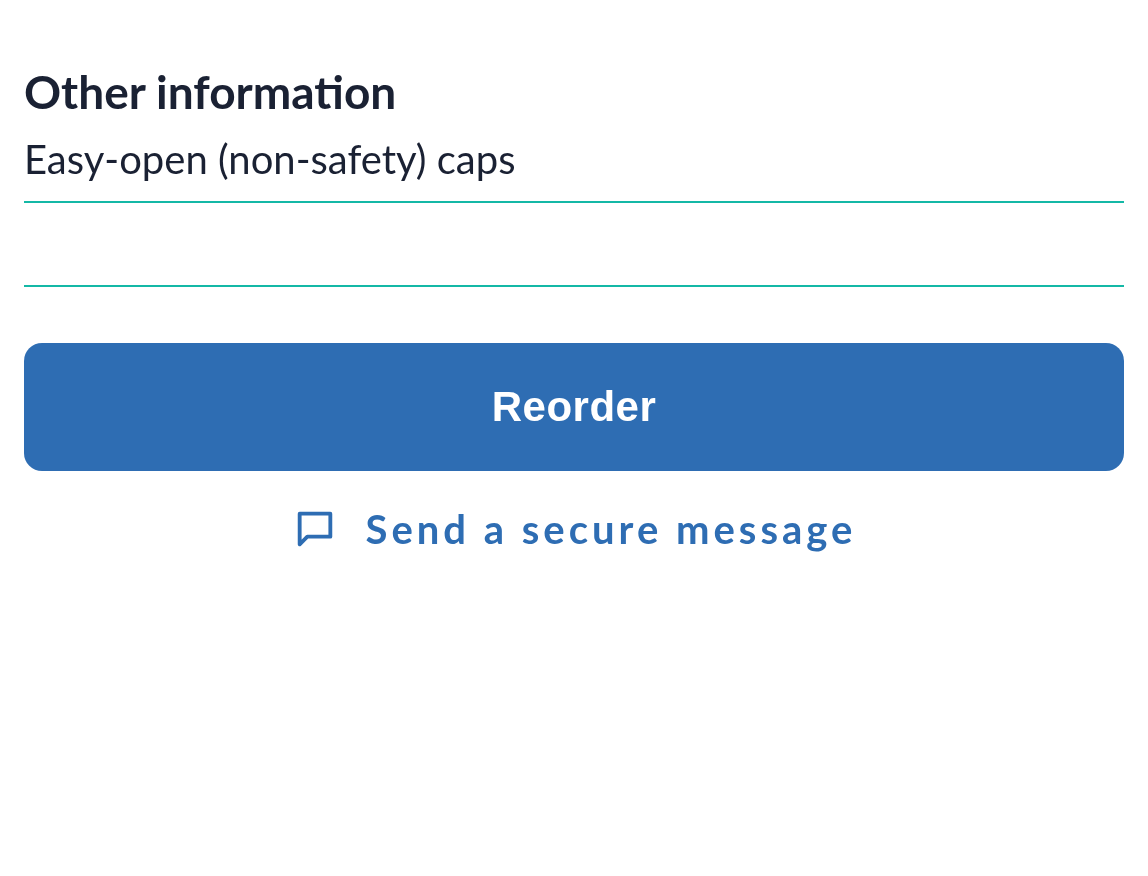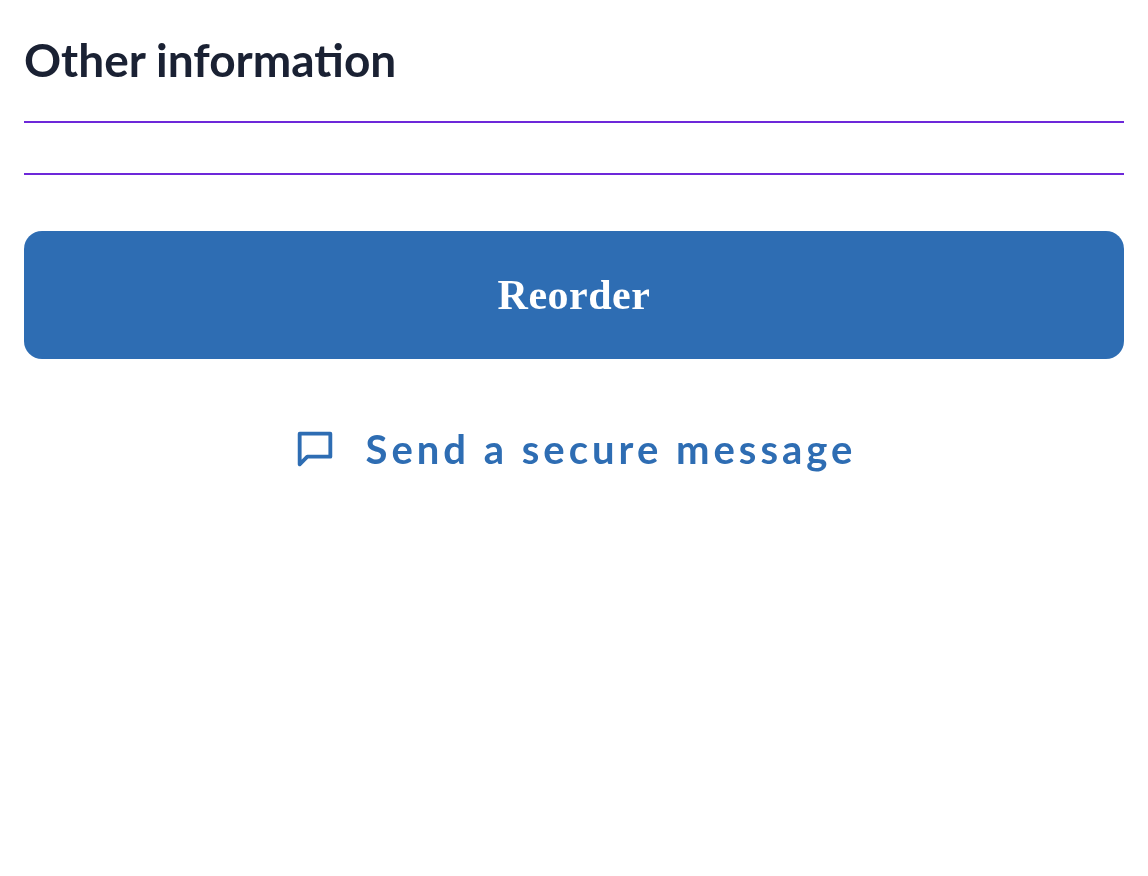--- a/index.html
+++ b/index.html
@@ -8,23 +8,23 @@
       box-sizing: border-box;
     }
     body {
       font-family: -apple-system, BlinkMacSystemFont, "Segoe UI", "Lato", sans-serif;
       background: #ffffff;
       width: 1148px;
       height: 876px;
       padding: 0 24px;
     }
     .section {
-      padding-top: 32px;
+      padding-top: 64px;
       padding-bottom: 18px;
-      border-bottom: 2px solid #6d28d9;
+      border-bottom: 2px solid #14b8a6;
     }
     .section-title {
       font-size: 46px;
       font-weight: 700;
       color: #1a2133;
       margin-bottom: 16px;
     }
     .section-value {
       font-size: 40px;
       font-weight: 400;
@@ -36,28 +36,27 @@
       color: #ffffff;
       border: none;
       border-radius: 18px;
       font-size: 42px;
       font-weight: 600;
       letter-spacing: 0.5px;
       padding: 40px 0;
       margin-top: 56px;
       cursor: pointer;
       text-align: center;
-      font-family: Liberation Serif, serif;
     }
     .secure-link {
       display: flex;
       align-items: center;
       justify-content: center;
       gap: 28px;
-      margin-top: 66px;
+      margin-top: 34px;
       cursor: pointer;
     }
     .secure-link-text {
       font-size: 40px;
       font-weight: 700;
       letter-spacing: 4px;
       color: #2e6db3;
     }
     .chat-icon svg {
       width: 46px;
@@ -65,20 +64,21 @@
       display: block;
     }
   </style>
 </head>
 <body>
 
 
 
 <div class="section">
   <div class="section-title">Other information</div>
+  <div class="section-value">Easy-open (non-safety) caps</div>
 </div>
 
 <div class="section">
 </div>
 
 <button class="reorder-button">Reorder</button>
 
 <a class="secure-link">
   <span class="chat-icon">
     <svg viewBox="0 0 24 24" fill="none" stroke="#2e6db3" stroke-width="2" stroke-linecap="round" stroke-linejoin="round">

